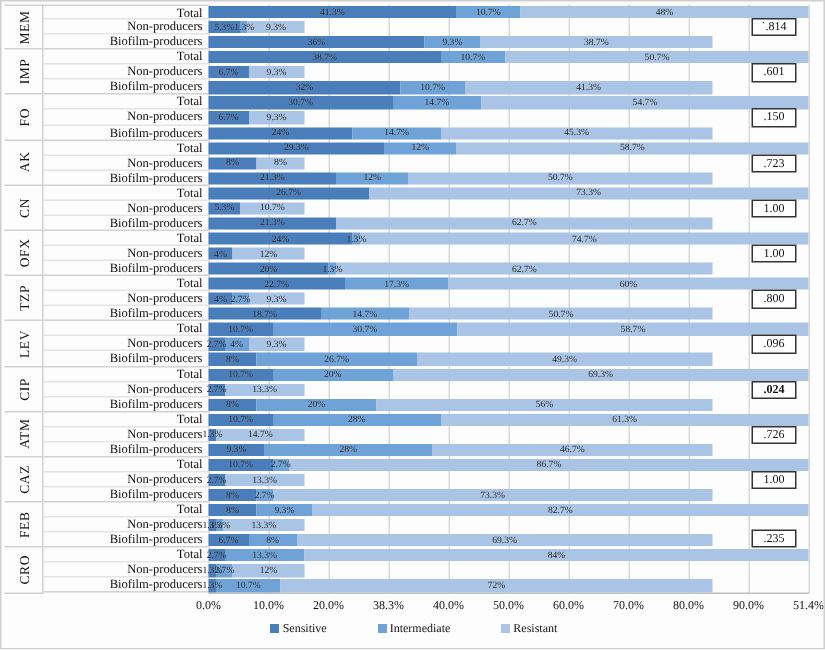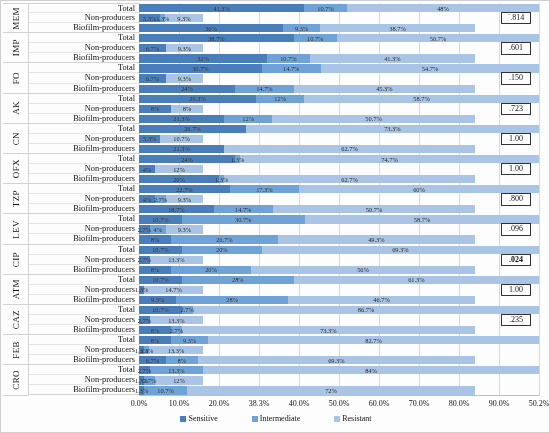--- a/index.html
+++ b/index.html
@@ -687,39 +687,42 @@
         <div class="pgrp" style="height: 30.21px;">
           <div class="pbox">.800</div>
         </div>
         <div class="pgrp" style="height: 30.21px;">
           <div class="pbox">.096</div>
         </div>
         <div class="pgrp" style="height: 30.21px;">
           <div class="pbox sig">.024</div>
         </div>
         <div class="pgrp" style="height: 30.21px;">
+          <div class="pbox">.726</div>
+        </div>
+        <div class="pgrp" style="height: 30.21px;">
           <div class="pbox">1.00</div>
         </div>
-        <div class="pgrp" style="height: 30.21px;">
+        <div class="pgrp" style="height: 30.21px; align-items: flex-end;">
           <div class="pbox">.235</div>
         </div>
       </div>
 
     <div class="xticks" id="xticks">
         <div class="xtick" style="left: 0px;">0.0%</div>
         <div class="xtick" style="left: 40px;">10.0%</div>
         <div class="xtick" style="left: 80px; text-align: right;">20.0%</div>
         <div class="xtick" style="left: 120px;">38.3%</div>
         <div class="xtick" style="left: 160px;">40.0%</div>
         <div class="xtick" style="left: 200px;">50.0%</div>
         <div class="xtick" style="left: 240px;">60.0%</div>
         <div class="xtick" style="left: 280px;">70.0%</div>
         <div class="xtick" style="left: 320px;">80.0%</div>
         <div class="xtick" style="left: 360px;">90.0%</div>
-        <div class="xtick" style="left: 400px;">50.2%</div>
+        <div class="xtick" style="left: 400px;">51.4%</div>
       </div>
 
     <div class="legend" id="legend">
         <div class="legend-item">
           <span class="swatch" style="background: rgb(74, 126, 187);"></span>
           <span class="legend-label">Sensitive</span>
         </div>
         <div class="legend-item">
           <span class="swatch" style="background: rgb(111, 163, 216);"></span>
           <span class="legend-label">Intermediate</span>

